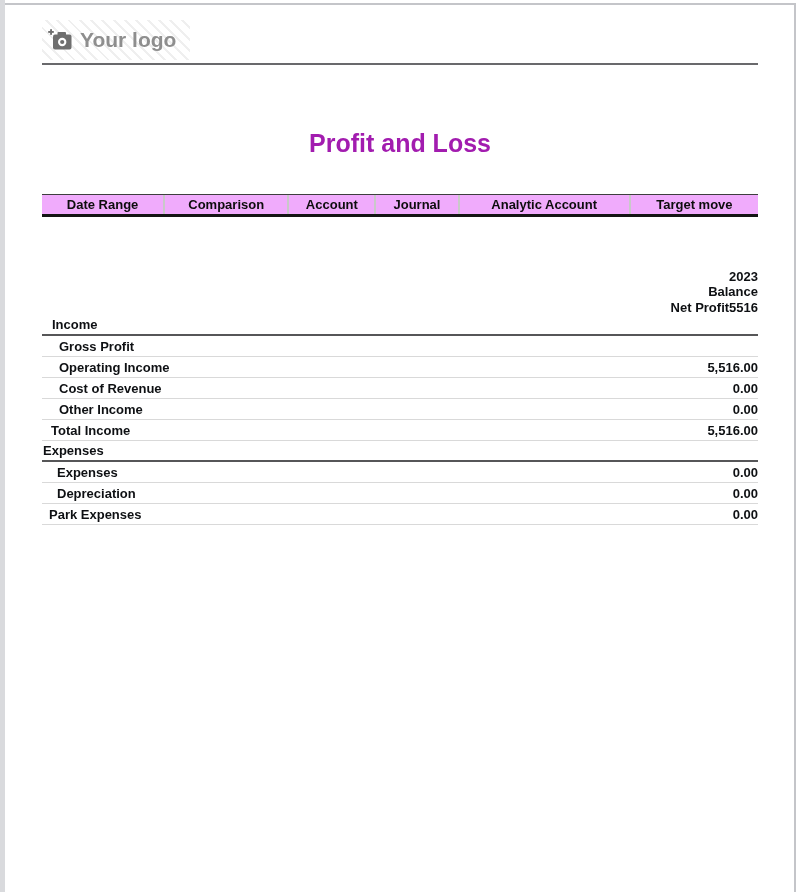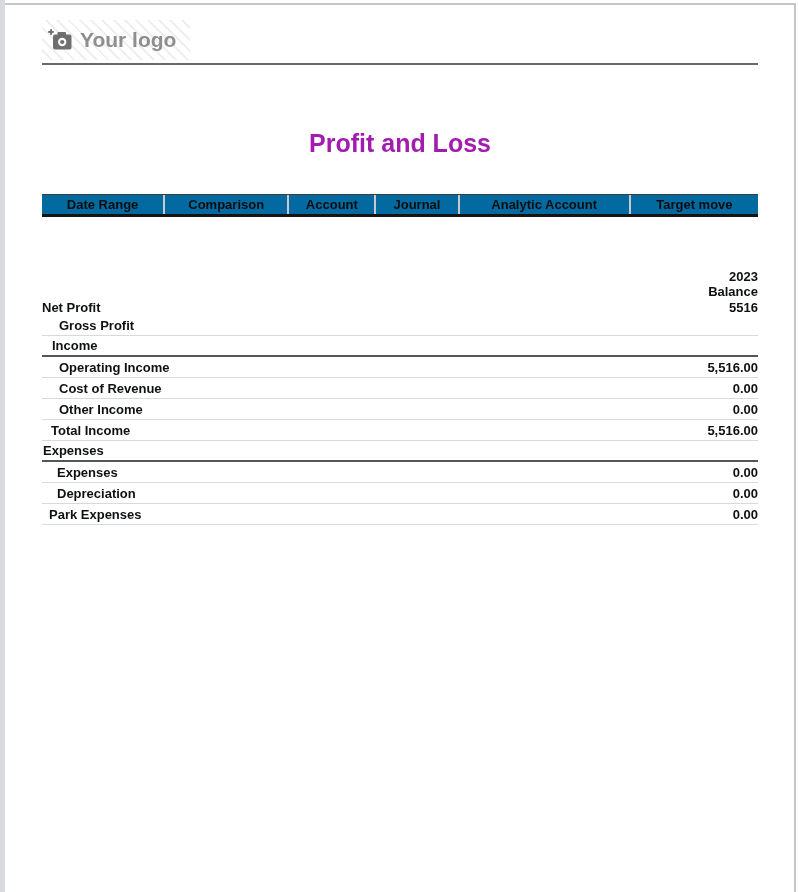--- a/index.html
+++ b/index.html
@@ -41,21 +41,21 @@
   .address { margin-top: 6px; font-size: 13px; color: #15171b; line-height: 17.5px; }
   
   .title {
     margin-top: 64px; text-align: center;
     font-size: 25px; font-weight: bold; color: #a21caf;
   }
   
   .filter-bar {
     margin-top: 36px;
     display: flex;
-    background: #0369a1;
+    background: #f0abfc;
     border-top: 1px solid #3e3e3e;
     border-bottom: 3px solid #141414;
   }
   .filter-cell {
     line-height: 19px; height: 19px;
     font-size: 13px; font-weight: bold; color: #0d0d0d;
     text-align: center;
     box-sizing: border-box;
     overflow: hidden; white-space: nowrap;
   }
@@ -113,32 +113,32 @@
     <div class="filter-cell fc-2">Account</div>
     <div class="filter-cell fc-3">Journal</div>
     <div class="filter-cell fc-4">Analytic Account</div>
     <div class="filter-cell fc-5">Target move</div>
   </div>
 
   <div class="report">
     <div class="col-head">2023</div>
     <div class="col-head">Balance</div>
 
-    <div class="row first" style="padding-left:0;">
+    <div class="row first" style="padding-left:0;justify-content:flex-end;">
       <span class="label">Net Profit</span>
       <span class="value">5516</span>
     </div>
 
-    <div class="row light" style="padding-left:17px;">
-      <span class="label">Gross Profit</span>
+    <div class="row dark" style="padding-left:10px;">
+      <span class="label">Income</span>
       <span class="value"></span>
     </div>
 
-    <div class="row dark" style="padding-left:10px;">
-      <span class="label">Income</span>
+    <div class="row light" style="padding-left:17px;">
+      <span class="label">Gross Profit</span>
       <span class="value"></span>
     </div>
 
     <div class="row light" style="padding-left:17px;">
       <span class="label">Operating Income</span>
       <span class="value">5,516.00</span>
     </div>
 
     <div class="row light" style="padding-left:17px;">
       <span class="label">Cost of Revenue</span>

